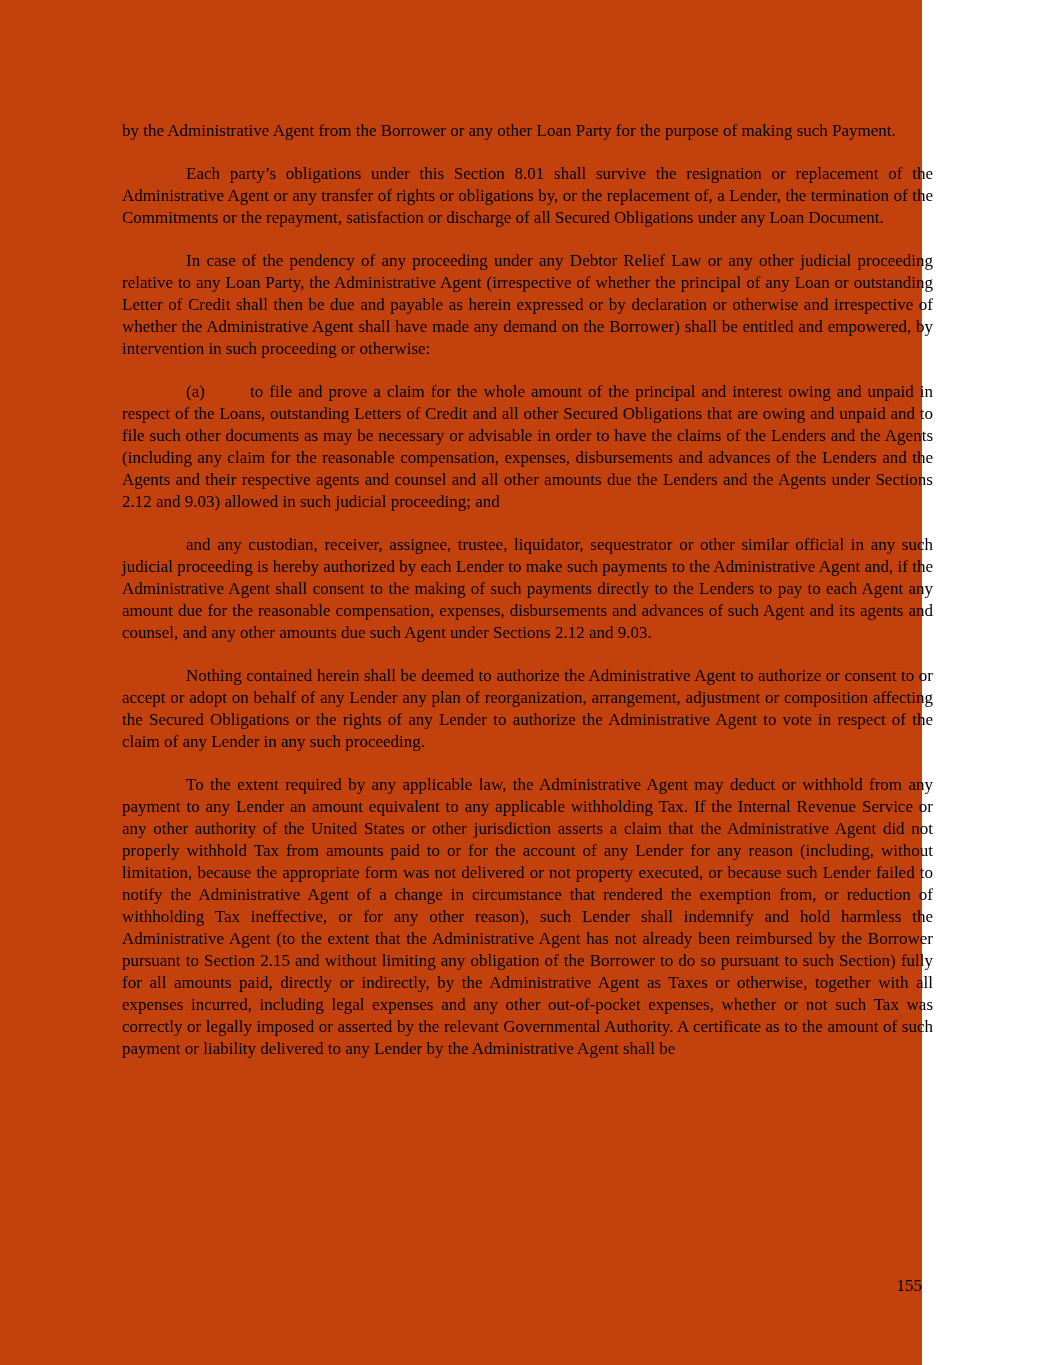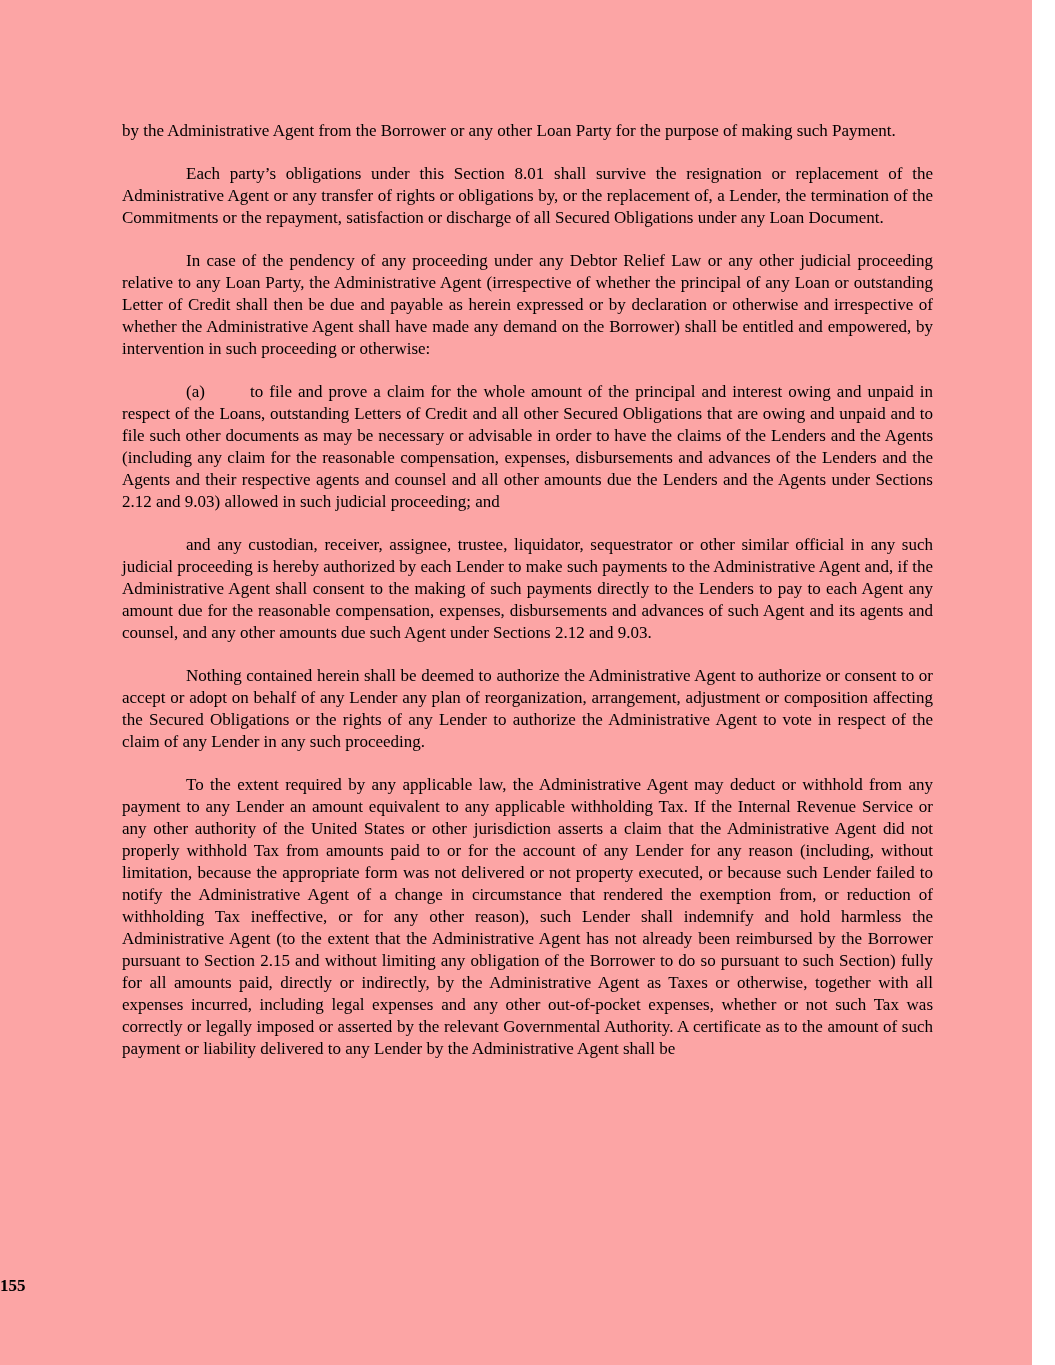--- a/index.html
+++ b/index.html
@@ -10,23 +10,23 @@
   body {
     width: 1055px;
     height: 1365px;
     font-family: "Liberation Serif", "DejaVu Serif", serif;
     color: #000000;
     position: relative;
     overflow: hidden;
   }
   .page {
     position: relative;
-    width: 1032px;
+    width: 922px;
     height: 1365px;
-    background: #fca5a5;
+    background: #c2410c;
   }
   .content {
     position: absolute;
     left: 122px;
     top: 120px;
     width: 811px;
   }
   p.para {
     margin: 0 0 21px 0;
     font-size: 17px;
@@ -39,24 +39,23 @@
   .list-label {
     display: inline-block;
     width: 64px;
     text-indent: 0;
   }
   .page-number {
     position: absolute;
     top: 1275px;
     left: 0;
     width: 100%;
-    text-align: left;
+    text-align: right;
     font-size: 17px;
     line-height: 22px;
-    font-weight: bold;
   }
 </style>
 </head>
 <body>
 
 <div class="page">
   <div class="content">
 
     <p class="para">
       <span>by the Administrative Agent from the Borrower or any other Loan Party for the purpose of making such Payment.</span>

